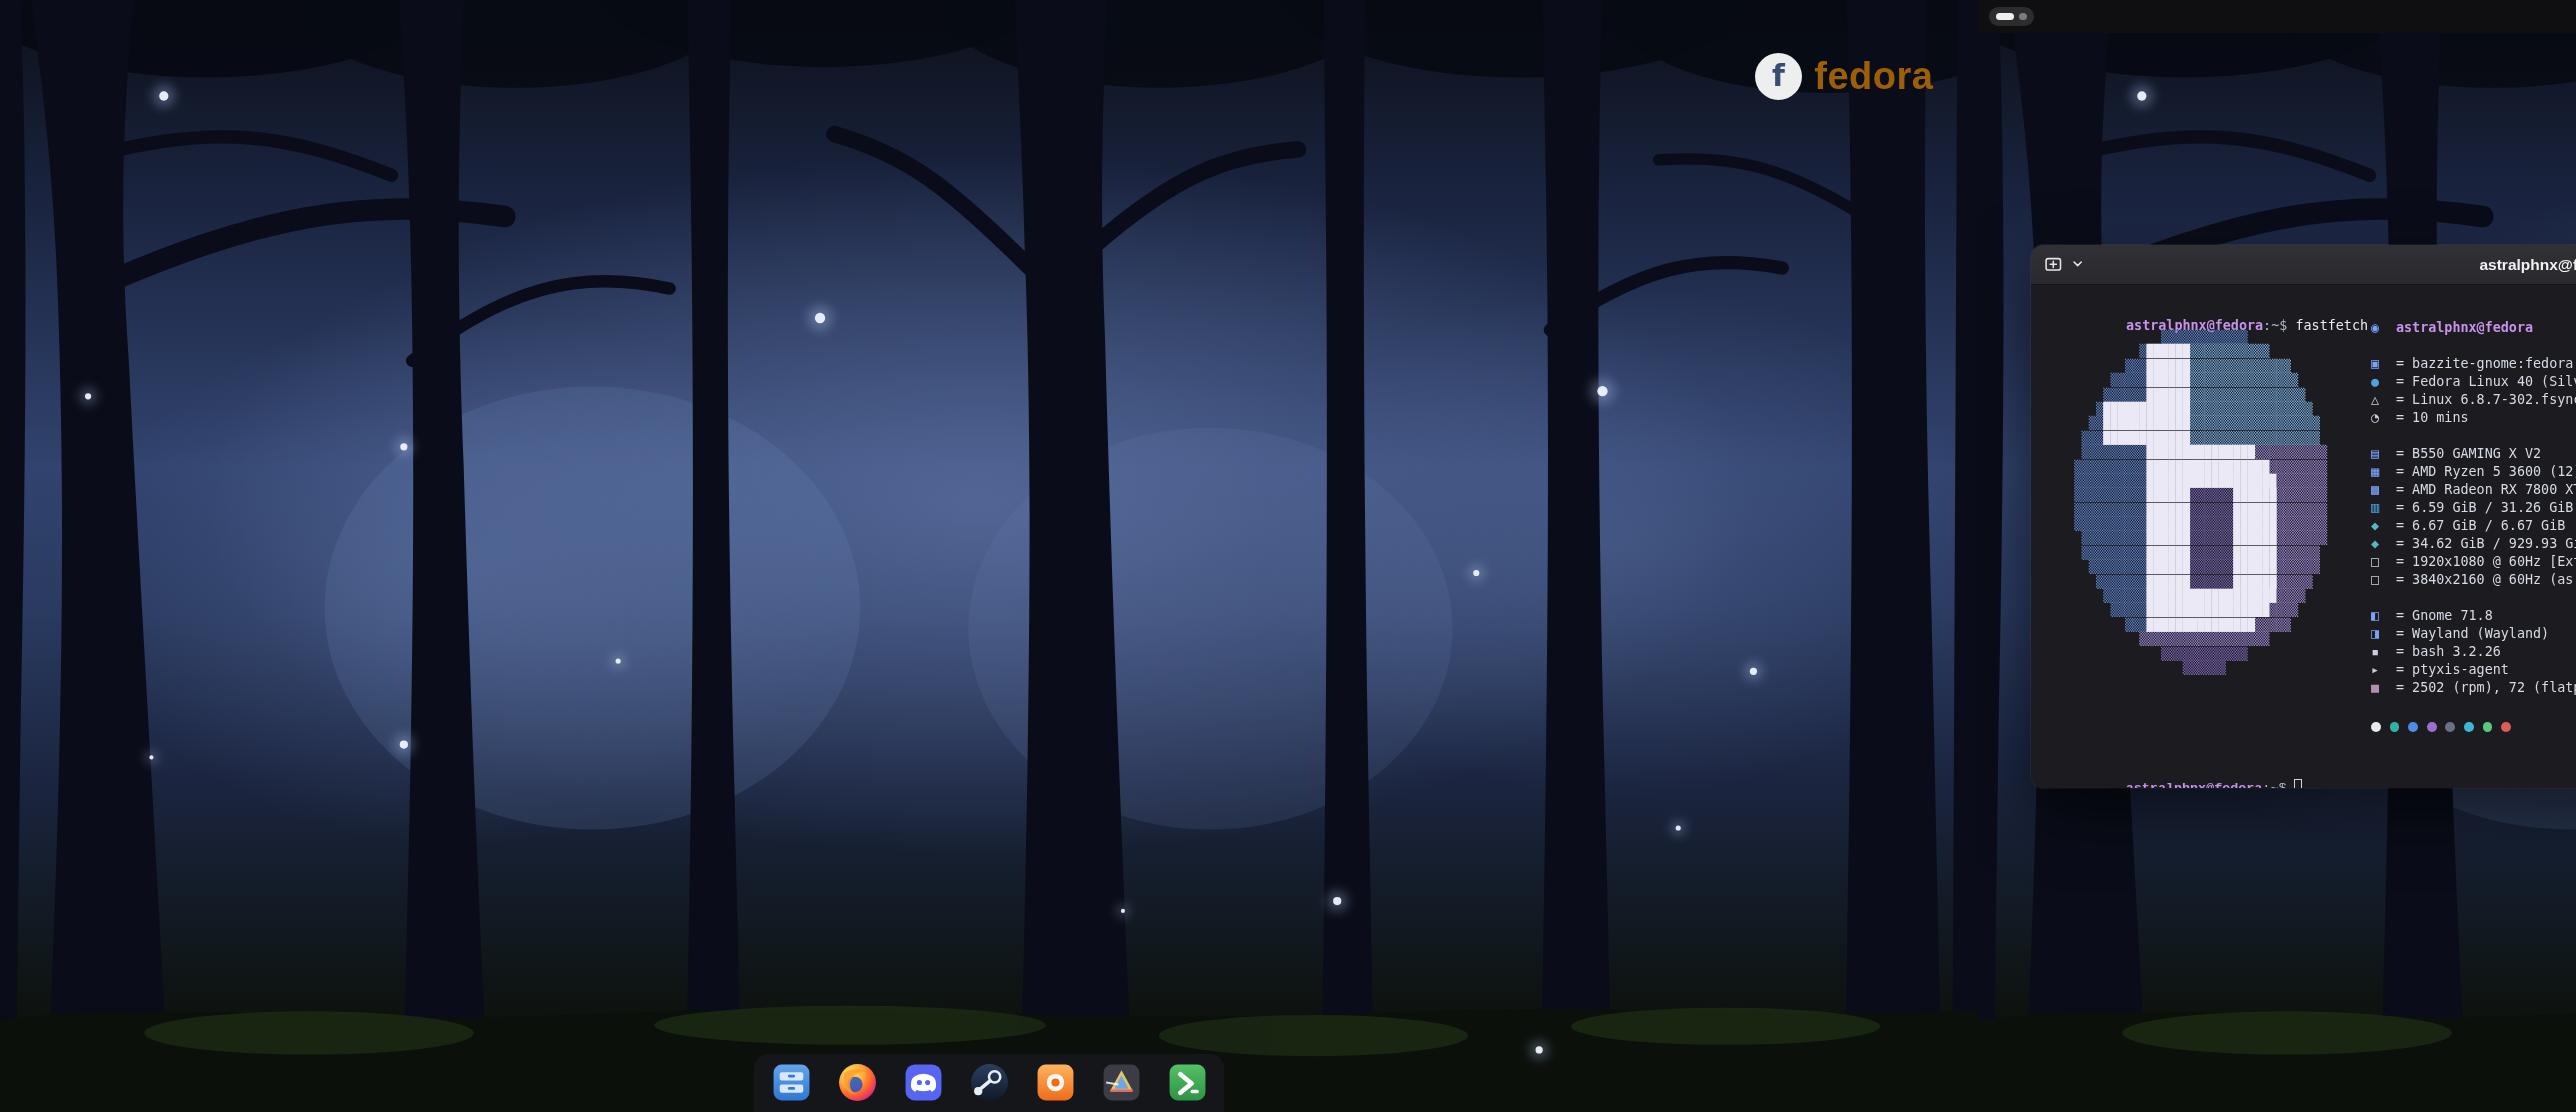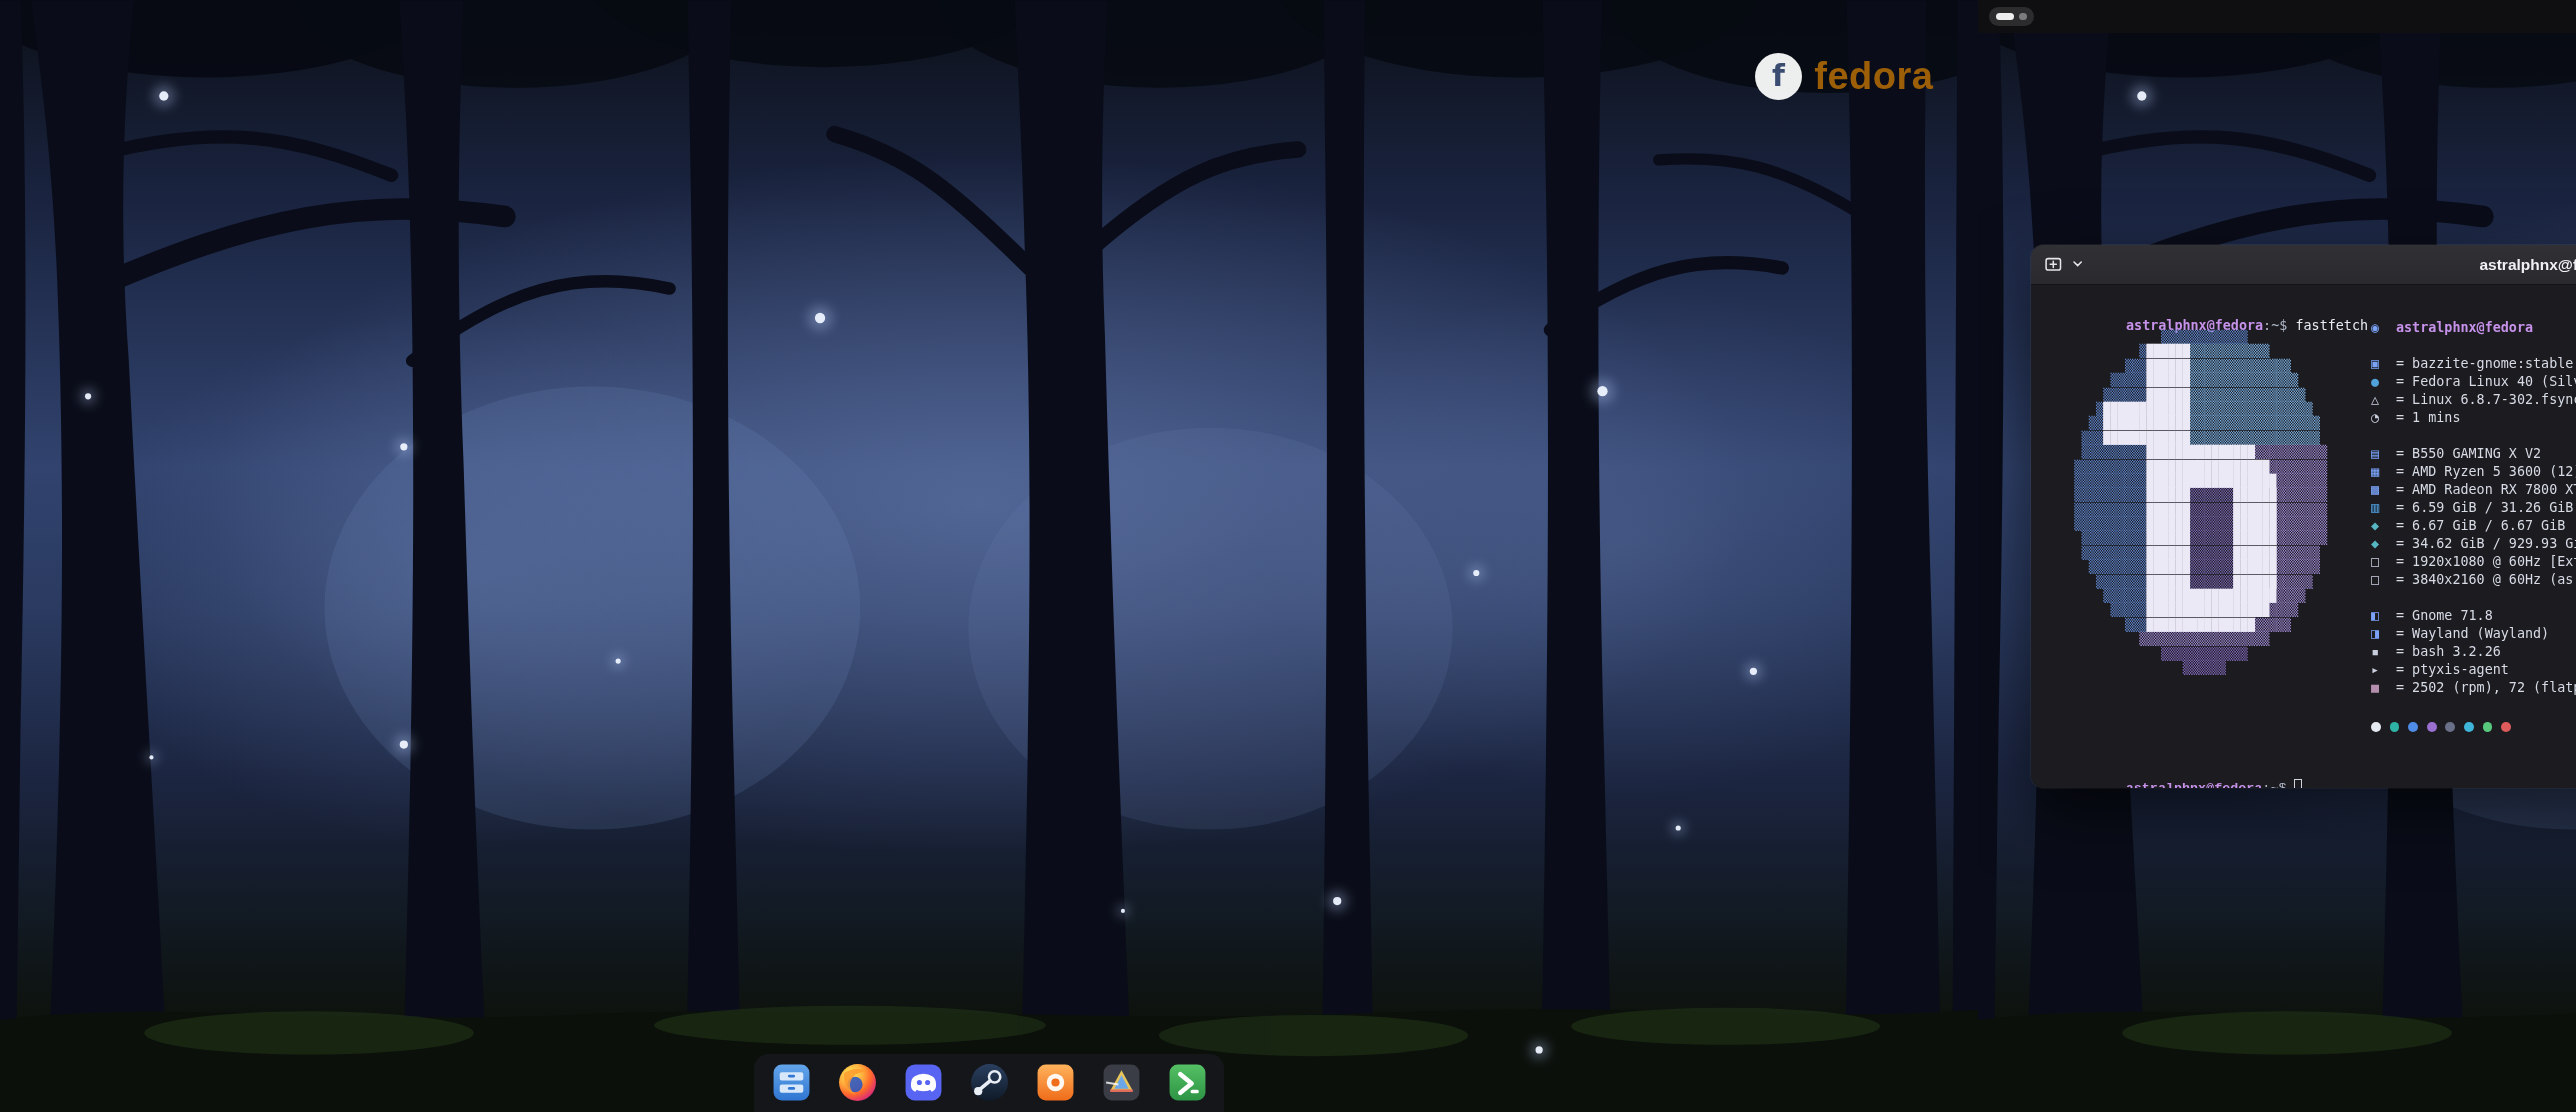--- a/index.html
+++ b/index.html
@@ -337,24 +337,24 @@
             <div class="art-line"><span>        </span><span class="a-ab">▒▒▒▒▒▒</span><span class="a-aw">██████████████████</span><span class="a-ap">▒▒▒▒</span></div>
             <div class="art-line"><span>         </span><span class="a-ab">▒▒▒▒▒</span><span class="a-aw">█████████████████</span><span class="a-ap">▒▒▒▒</span></div>
             <div class="art-line"><span>           </span><span class="a-ab">▒▒▒</span><span class="a-aw">███████████████</span><span class="a-ap">▒▒▒▒▒</span></div>
             <div class="art-line"><span>             </span><span class="a-ap">▒▒▒▒▒▒▒▒▒▒▒▒▒▒▒▒▒▒</span></div>
             <div class="art-line"><span>                </span><span class="a-ad">▒▒▒▒▒▒▒▒▒▒▒▒</span></div>
             <div class="art-line"><span>                   </span><span class="a-ad">▒▒▒▒▒▒</span></div>
           </div>
         <div class="t-info" id="sysinfo">
             <div class="info-row"><span class="info-icon" style="color: rgb(122, 162, 247);">◉</span><span class="sg-hl">astralphnx@fedora</span></div>
             <div class="info-row"></div>
-            <div class="info-row"><span class="info-icon" style="color: rgb(122, 162, 247);">▣</span><span class="sg-t">= bazzite-gnome:stable</span></div>
+            <div class="info-row"><span class="info-icon" style="color: rgb(122, 162, 247);">▣</span><span class="sg-t">= bazzite-gnome:fedora</span></div>
             <div class="info-row"><span class="info-icon" style="color: rgb(81, 162, 218);">●</span><span class="sg-t">= Fedora Linux 40 (Silverblue) x86_64</span></div>
             <div class="info-row"><span class="info-icon" style="color: rgb(201, 206, 222);">△</span><span class="sg-t">= Linux 6.8.7-302.fsync.fc40.x86_64</span></div>
-            <div class="info-row"><span class="info-icon" style="color: rgb(201, 206, 222);">◔</span><span class="sg-t">= 1 mins</span></div>
+            <div class="info-row"><span class="info-icon" style="color: rgb(201, 206, 222);">◔</span><span class="sg-t">= 10 mins</span></div>
             <div class="info-row"></div>
             <div class="info-row"><span class="info-icon" style="color: rgb(122, 162, 247);">▤</span><span class="sg-t">= B550 GAMING X V2</span></div>
             <div class="info-row"><span class="info-icon" style="color: rgb(122, 162, 247);">▦</span><span class="sg-t">= AMD Ryzen 5 3600 (12) @ 4.21 GHz</span></div>
             <div class="info-row"><span class="info-icon" style="color: rgb(122, 162, 247);">▩</span><span class="sg-t">= AMD Radeon RX 7800 XT</span></div>
             <div class="info-row"><span class="info-icon" style="color: rgb(79, 163, 227);">▥</span><span class="sg-t">= 6.59 GiB / 31.26 GiB (</span></div>
             <div class="info-row"><span class="info-icon" style="color: rgb(86, 182, 194);">◆</span><span class="sg-t">= 6.67 GiB / 6.67 GiB (</span></div>
             <div class="info-row"><span class="info-icon" style="color: rgb(86, 182, 194);">◆</span><span class="sg-t">= 34.62 GiB / 929.93 GiB (</span></div>
             <div class="info-row"><span class="info-icon" style="color: rgb(201, 206, 222);">□</span><span class="sg-t">= 1920x1080 @ 60Hz [External]</span></div>
             <div class="info-row"><span class="info-icon" style="color: rgb(201, 206, 222);">□</span><span class="sg-t">= 3840x2160 @ 60Hz (as 1920x1080)</span></div>
             <div class="info-row"></div>

